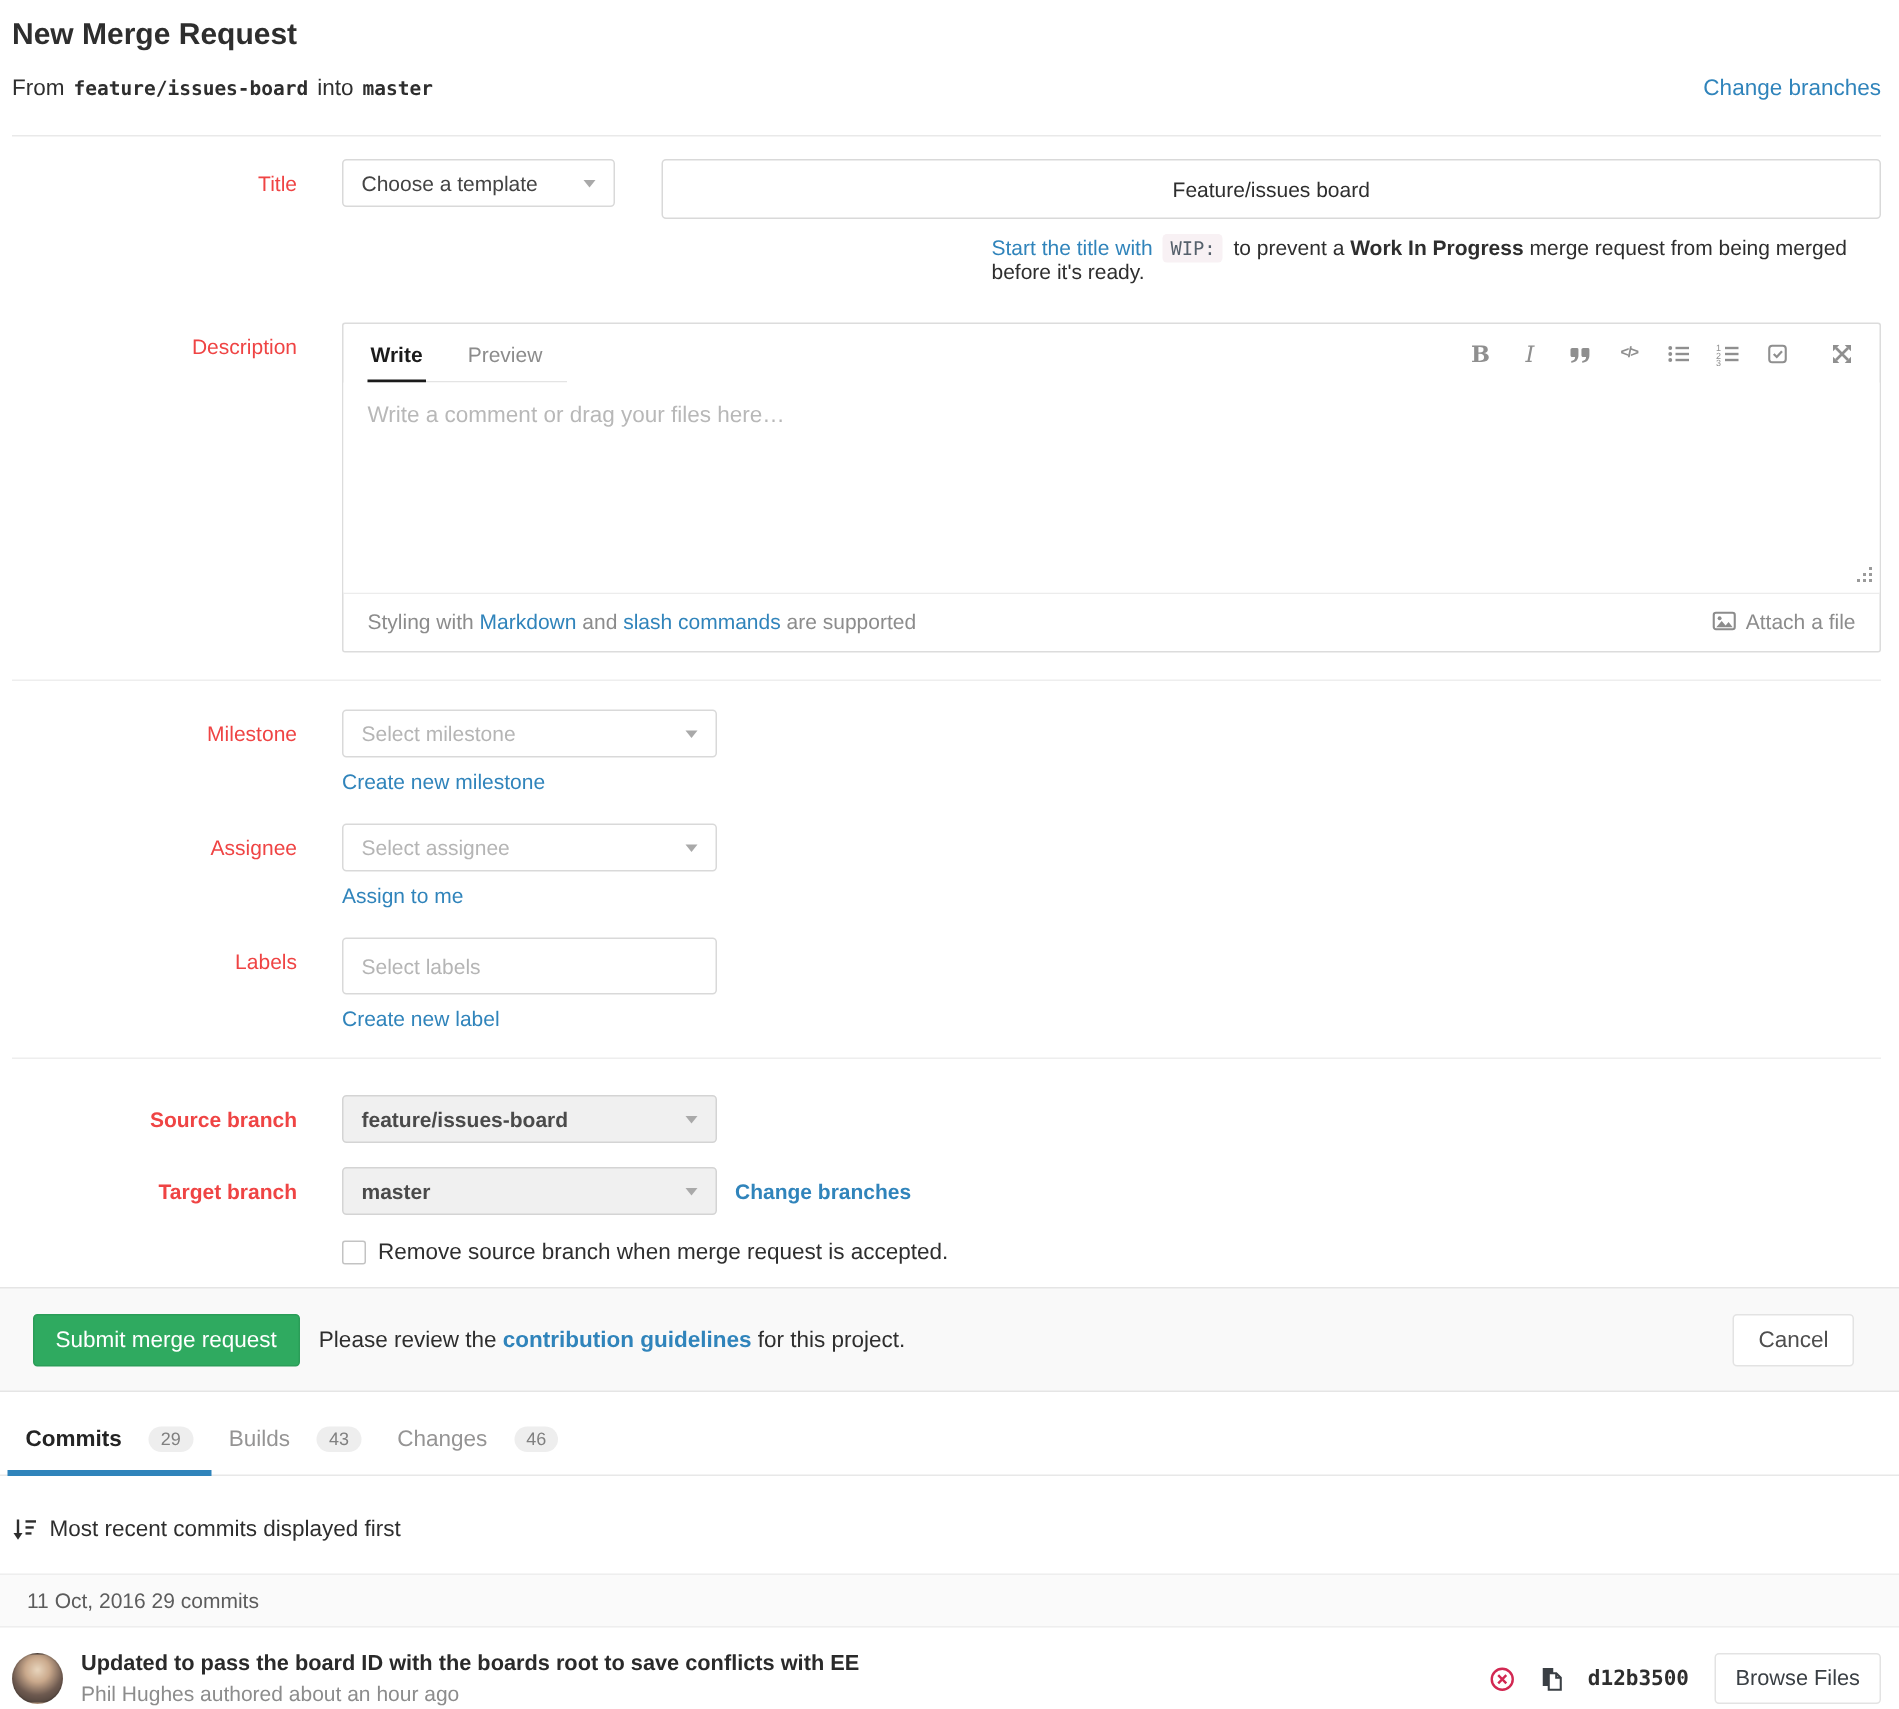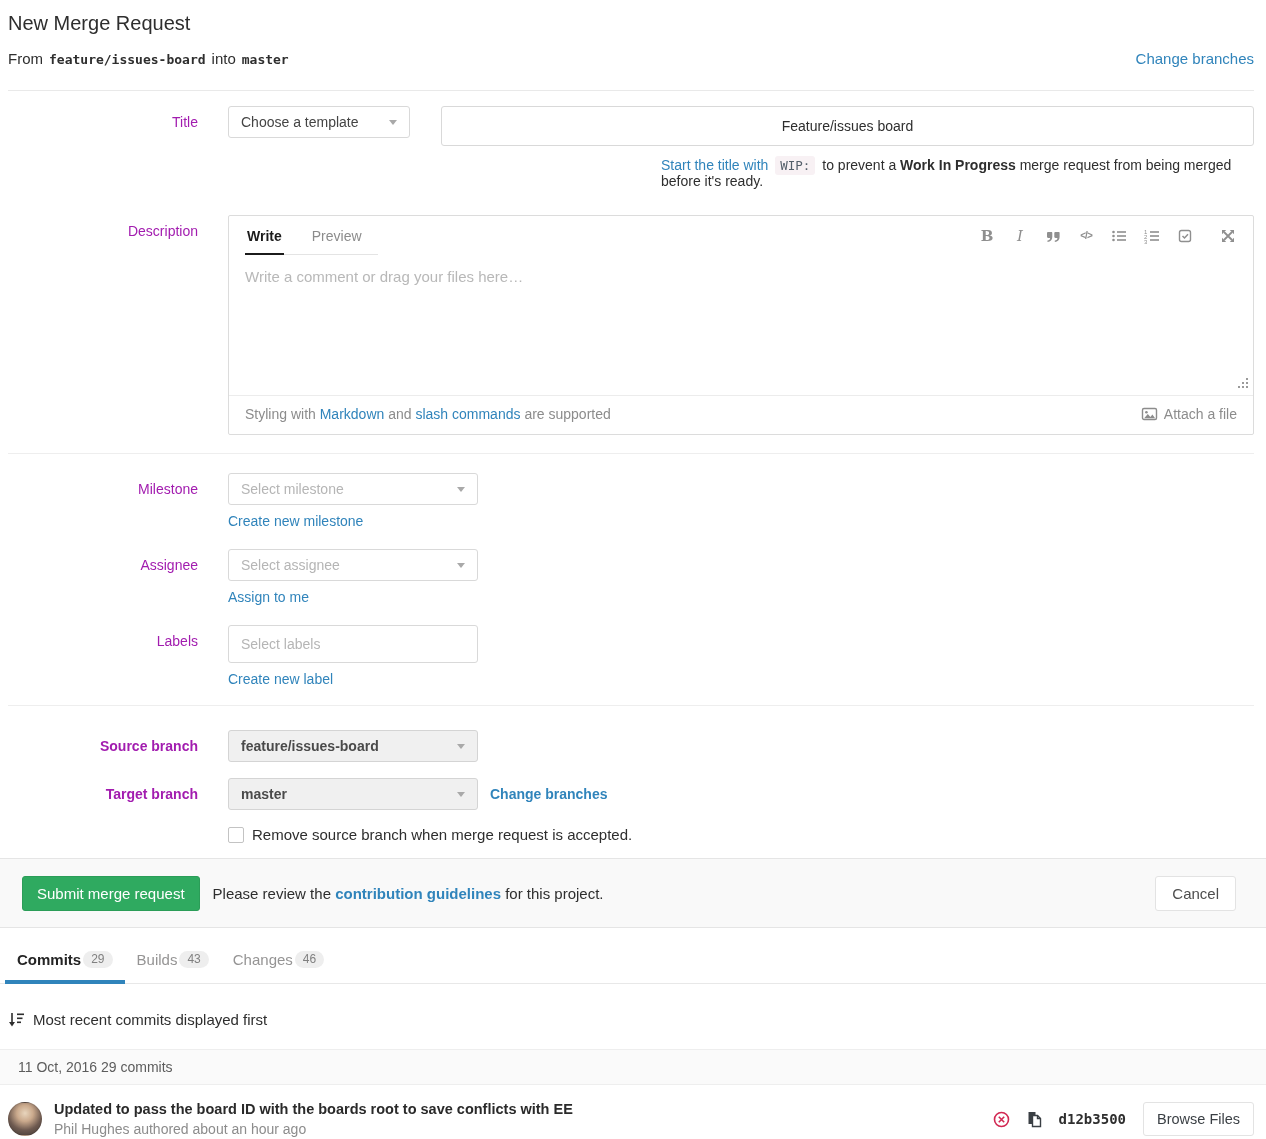--- a/index.html
+++ b/index.html
@@ -7,30 +7,30 @@
   body {
     width: 1266px; height: 1139px; overflow: hidden;
     background: #fff; color: #2e2e2e;
     font-family: "Liberation Sans", sans-serif; font-size: 14px;
   }
   a { color: #3084bb; text-decoration: none; cursor: pointer; }
 
   .page { padding: 0 12px 0 8px; }
 
   
-  .page-title { font-size: 20px; font-weight: normal; margin: 12px 0 0; line-height: 22px; }
+  .page-title { font-size: 20px; font-weight: bold; margin: 12px 0 0; line-height: 22px; }
   .from-line { margin-top: 16px; font-size: 15px; display: flex; align-items: baseline; }
   .branch-name { font-family: "DejaVu Sans Mono", monospace; font-weight: bold; font-size: 13px; margin: 0 6px; }
   .from-line .spacer { flex: 1; }
   .divider { border-top: 1px solid #e9e9e9; margin-top: 23px; }
 
   
   .form { padding-top: 15px; }
   .frow { display: flex; align-items: flex-start; }
-  .flabel { flex: 0 0 190px; text-align: right; padding-top: 8px; color: #a21caf; }
+  .flabel { flex: 0 0 190px; text-align: right; padding-top: 8px; color: #ef4444; }
   .fcontrol { margin-left: 30px; flex: 1; }
 
   
   .title-controls { display: flex; }
   .select-box {
     height: 32px; border: 1px solid #d9d9d9; border-radius: 3px; background: #fff;
     display: flex; align-items: center; padding: 0 12px; cursor: pointer; position: relative;
   }
   .select-box .sel-text { color: #6f6f6f; }
   .caret {
@@ -106,21 +106,21 @@
   }
   .btn { border-radius: 3px; font-family: "Liberation Sans", sans-serif; font-size: 15px; cursor: pointer; }
   .btn-green { background: #2faa60; border: 1px solid #2b9d58; color: #fff; padding: 8px 14px; }
   .btn-default { background: #fff; border: 1px solid #e3e3e3; color: #4e4e4e; padding: 8px 16px; }
   .review-note { margin-left: 13px; font-size: 15px; color: #2e2e2e; }
   .review-note a { font-weight: bold; }
   .btn-cancel { margin-left: auto; }
 
   
   .mr-tabs { display: flex; border-bottom: 1px solid #e8e8e8; padding-left: 5px; margin-top: 8px; }
-  .mr-tab { display: flex; align-items: center; gap: 2px; padding: 15px 12px 12px; color: #959494;
+  .mr-tab { display: flex; align-items: center; gap: 18px; padding: 15px 12px 12px; color: #959494;
             cursor: pointer; border-bottom: 4px solid transparent; margin-bottom: -1px; font-size: 15px; }
   .mr-tab.active { color: #242424; font-weight: bold; border-bottom-color: #3084bb; }
   .badge { background: #eee; color: #808080; font-size: 12px; font-weight: normal;
            border-radius: 9px; padding: 2px 8px; line-height: 13px; }
 
   
   .sort-note { display: flex; align-items: center; gap: 8px; margin: 27px 0 0 8px; font-size: 15px; color: #2e2e2e; }
   .commits-header {
     margin-top: 21px; background: #fafafa; border-top: 1px solid #eee; border-bottom: 1px solid #eee;
     padding: 9px 18px; color: #5c5c5c; font-size: 14px;

